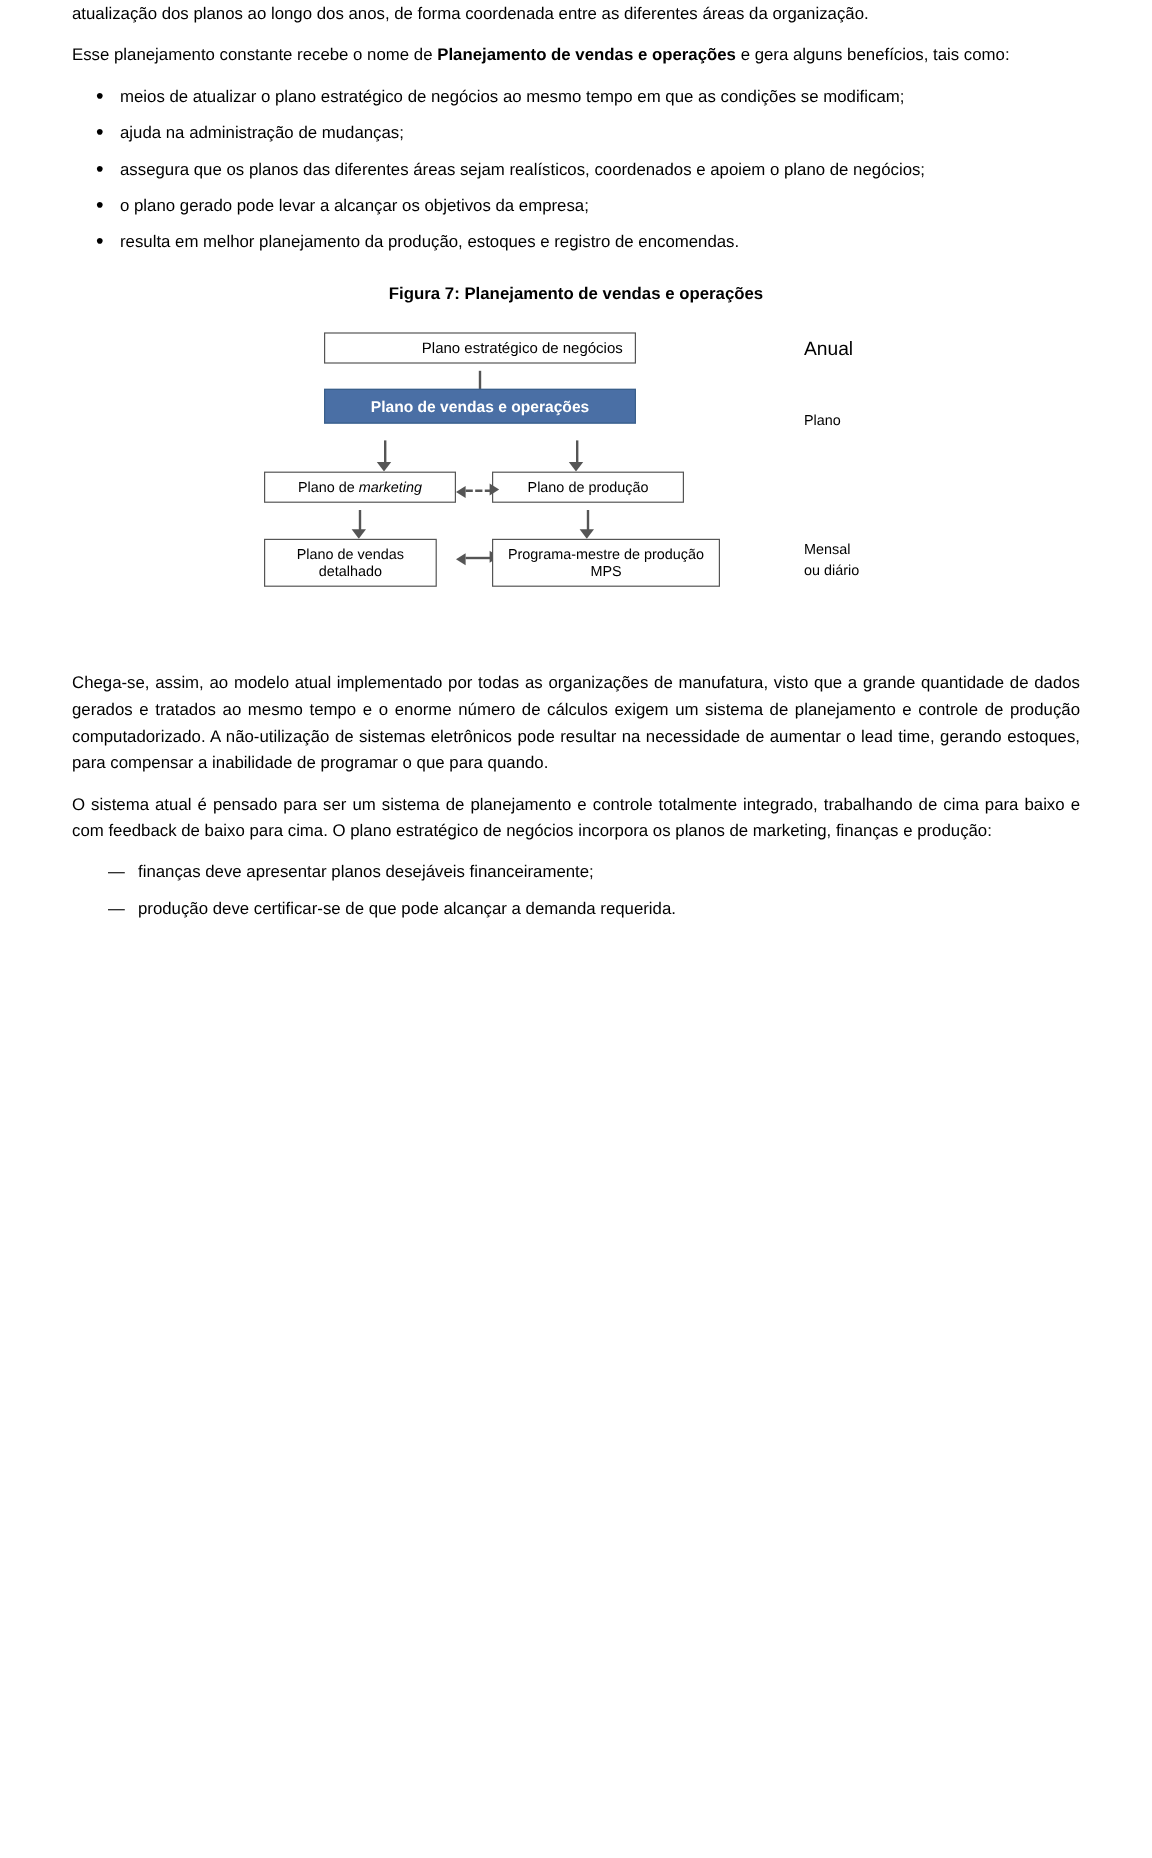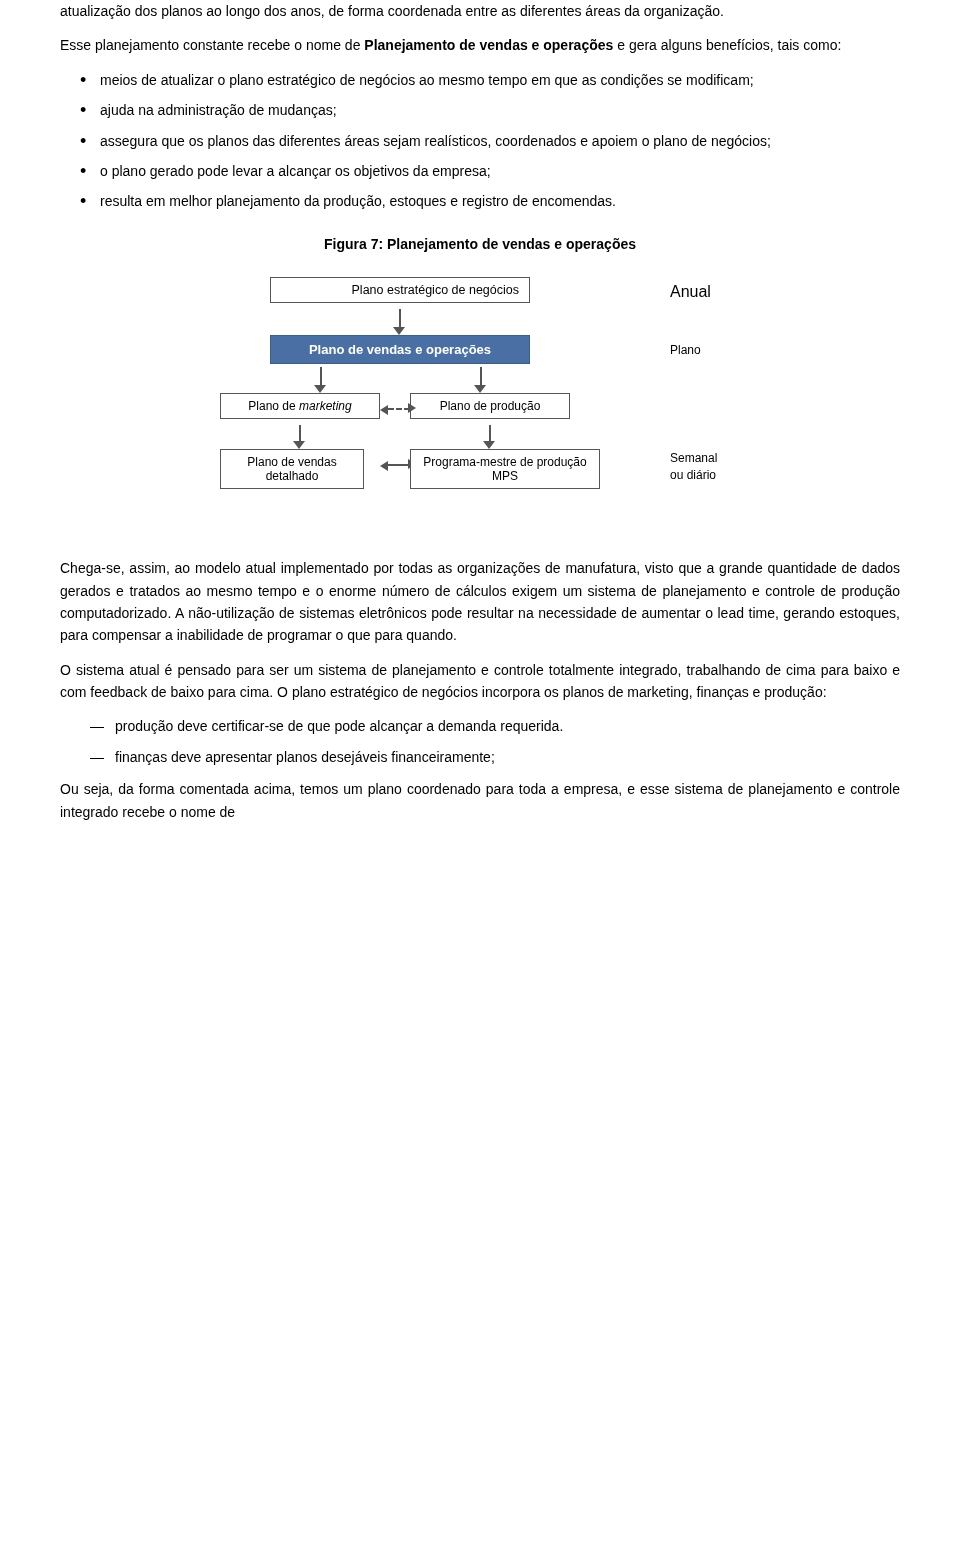--- a/index.html
+++ b/index.html
@@ -94,21 +94,21 @@
 
       <div style="position:absolute; left:80px; top:10px; width:260px; padding:5px 10px; border:1px solid #555; text-align:right; font-size:12.5px; background:#fff;">
         Plano estratégico de negócios
       </div>
 
       <div style="position:absolute; left:480px; top:16px; font-size:16px;">Anual</div>
 
       <div style="position:absolute; left:209px; top:42px; width:2px; height:20px; background:#555;"></div>
       <div style="position:absolute; left:203px; top:60px; width:0; height:0; border-left:6px solid transparent; border-right:6px solid transparent; border-top:8px solid #555;"></div>
 
-      <div style="position:absolute; left:80px; top:68px; width:260px; padding:6px 10px; border:1px solid #3a5f8a; text-align:center; font-size:13px; background:#4a6fa5; color:#fff; font-weight:bold;">
+      <div style="position:absolute; left:80px; top:57px; width:260px; padding:6px 10px; border:1px solid #3a5f8a; text-align:center; font-size:13px; background:#4a6fa5; color:#fff; font-weight:bold;">
         Plano de vendas e operações
       </div>
 
       <div style="position:absolute; left:480px; top:76px; font-size:12px;">Plano</div>
 
       <div style="position:absolute; left:130px; top:100px; width:2px; height:20px; background:#555;"></div>
       <div style="position:absolute; left:124px; top:118px; width:0; height:0; border-left:6px solid transparent; border-right:6px solid transparent; border-top:8px solid #555;"></div>
 
       <div style="position:absolute; left:290px; top:100px; width:2px; height:20px; background:#555;"></div>
       <div style="position:absolute; left:284px; top:118px; width:0; height:0; border-left:6px solid transparent; border-right:6px solid transparent; border-top:8px solid #555;"></div>
@@ -137,32 +137,31 @@
 
       <div style="position:absolute; left:190px; top:194px; width:0; height:0; border-top:5px solid transparent; border-bottom:5px solid transparent; border-right:8px solid #555;"></div>
       <div style="position:absolute; left:198px; top:197px; width:22px; border-top:2px solid #555;"></div>
       <div style="position:absolute; left:218px; top:192px; width:0; height:0; border-top:5px solid transparent; border-bottom:5px solid transparent; border-left:8px solid #555;"></div>
 
       <div style="position:absolute; left:220px; top:182px; width:190px; padding:5px 8px; border:1px solid #555; text-align:center; font-size:12px; background:#fff;">
         Programa-mestre de produção MPS
       </div>
 
       <div style="position:absolute; left:480px; top:183px; font-size:12px; line-height:1.4;">
-        <span>Semanal</span><br><span>ou diário</span>
+        <span>Mensal</span><br><span>ou diário</span>
       </div>
 
     </div>
   </div>
 
   <p>Chega-se, assim, ao modelo atual implementado por todas as organizações de manufatura, visto que a grande quantidade de dados gerados e tratados ao mesmo tempo e o enorme número de cálculos exigem um sistema de planejamento e controle de produção computadorizado. A não-utilização de sistemas eletrônicos pode resultar na necessidade de aumentar o lead time, gerando estoques, para compensar a inabilidade de programar o que para quando.</p>
 
   <p>
     O sistema atual é pensado para ser um sistema de planejamento e controle totalmente integrado, trabalhando de cima para baixo e com feedback de baixo para cima. O plano estratégico de negócios incorpora os planos de marketing, finanças e produção:
   </p>
 
   <ul class="em-dash-list">
+    <li>finanças deve apresentar planos desejáveis financeiramente;</li>
     <li>produção deve certificar-se de que pode alcançar a demanda requerida.</li>
-    <li>finanças deve apresentar planos desejáveis financeiramente;</li>
   </ul>
 
-  <p>Ou seja, da forma comentada acima, temos um plano coordenado para toda a empresa, e esse sistema de planejamento e controle integrado recebe o nome de</p>
 
 </div>
 
 </body></html>

